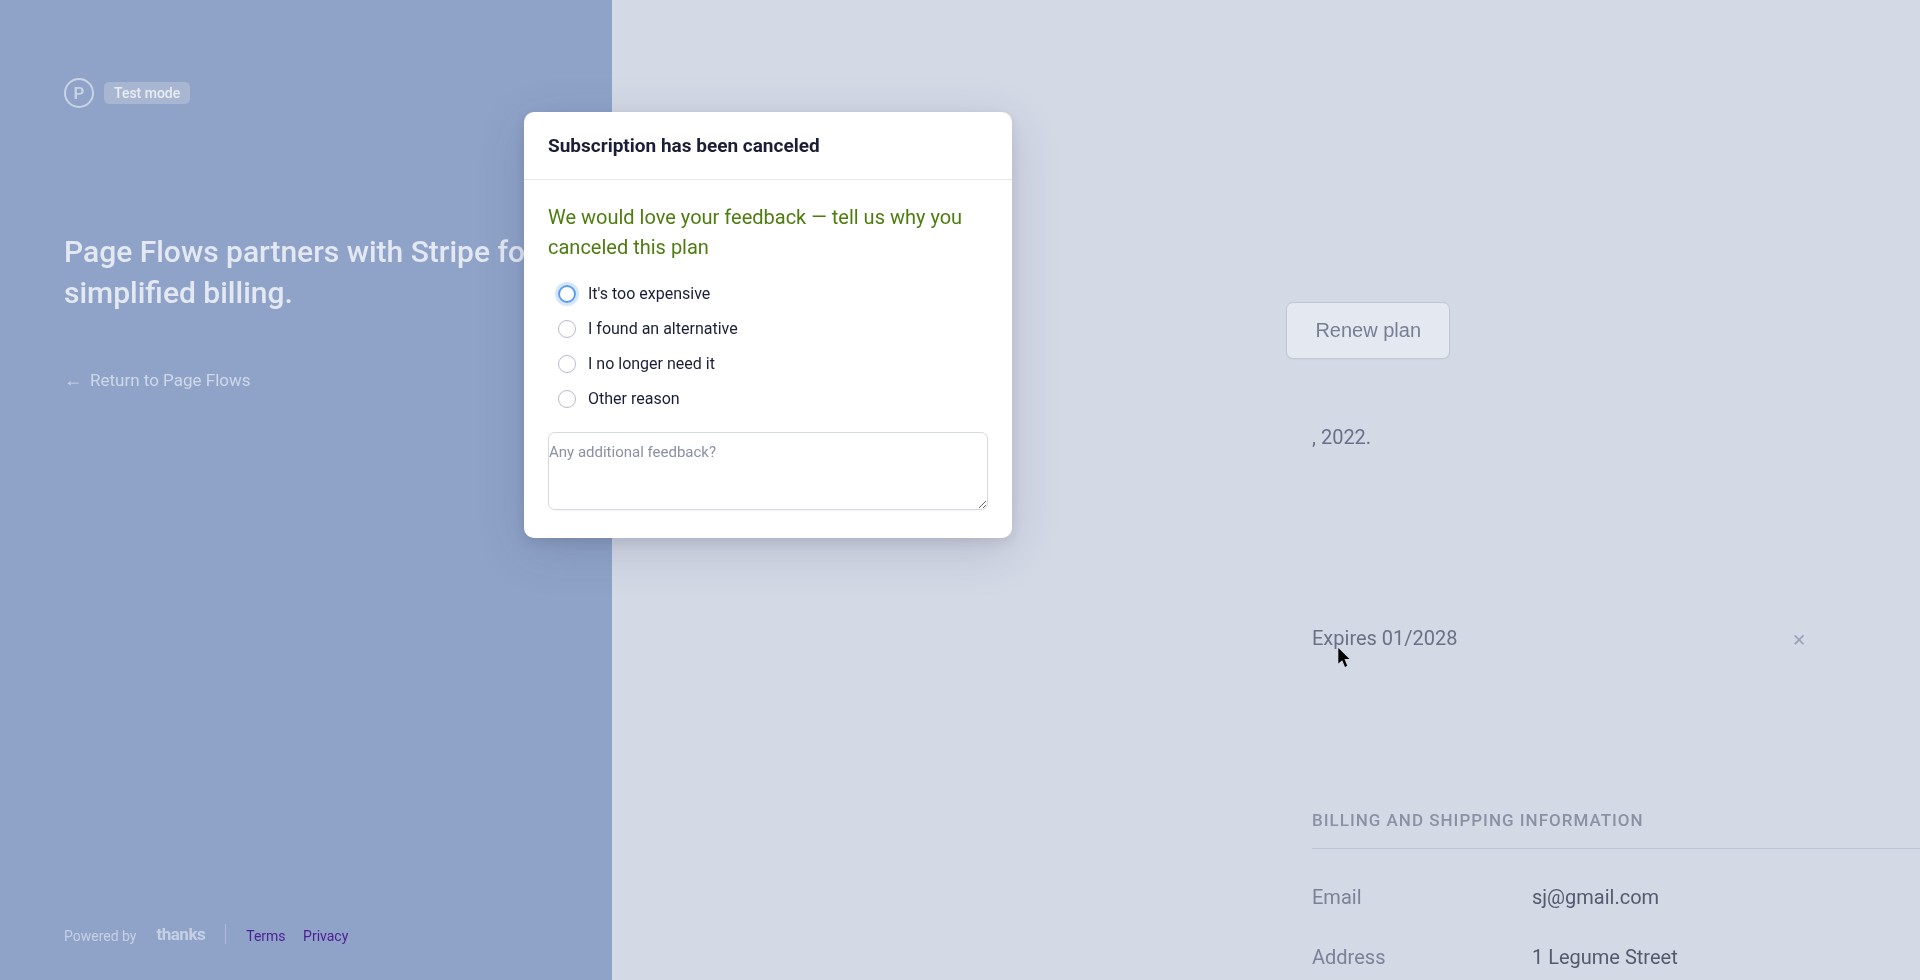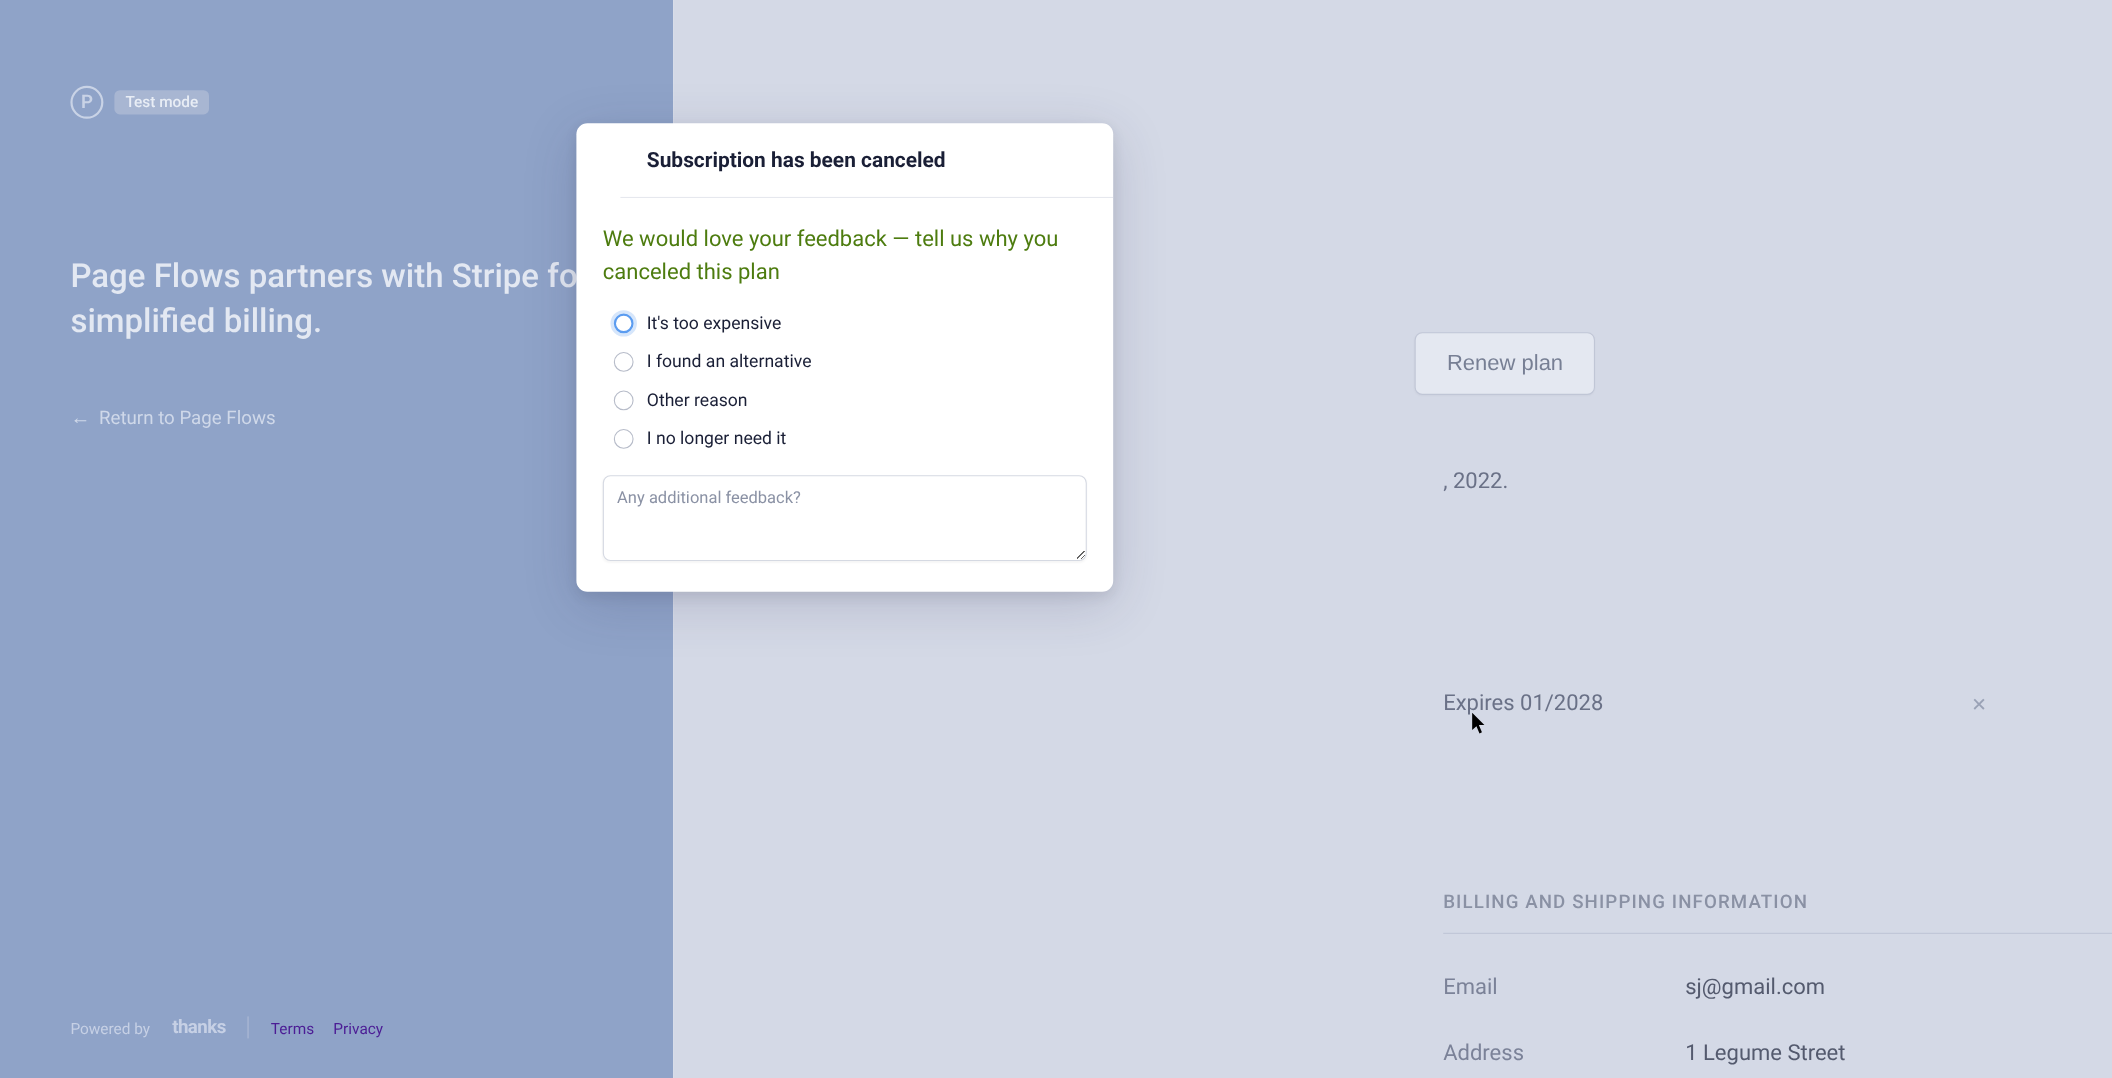--- a/index.html
+++ b/index.html
@@ -160,21 +160,20 @@
       border-radius: 10px;
       box-shadow: 0 12px 48px rgba(50,50,93,0.18), 0 4px 12px rgba(0,0,0,0.08);
       overflow: hidden;
     }
     .modal-header {
       padding: 22px 24px;
       border-bottom: 1px solid #E6E8EE;
       font-size: 19px;
       font-weight: 700;
       color: #1A1F36;
-      margin-left: 40px;
     }
     .modal-body {
       padding: 22px 24px 24px 24px;
     }
     .modal-desc {
       font-size: 20px;
       line-height: 1.5;
       color: #4d7c0f;
       margin-bottom: 22px;
     }
@@ -195,21 +194,21 @@
       border: 2px solid #5B9CF0;
       box-shadow: 0 0 0 3px rgba(91,156,240,0.25);
     }
     
     .feedback-textarea {
       margin-top: 24px;
       width: 100%;
       height: 78px;
       border: 1px solid #D5D9E2;
       border-radius: 7px;
-      padding: 10px 12px;
+      padding: 10px 0;
       font-size: 15px;
       font-family: inherit;
       color: #3C4257;
       resize: vertical;
       box-shadow: 0 1px 2px rgba(0,0,0,0.04);
     }
     .feedback-textarea::placeholder { color: #8A91A4; }
     
     .modal-footer {
       border-top: 1px solid #E6E8EE;
@@ -301,25 +300,25 @@
           <label class="radio-item focused">
             <span class="radio-circle"></span>
             <span>It's too expensive</span>
           </label>
           <label class="radio-item">
             <span class="radio-circle"></span>
             <span>I found an alternative</span>
           </label>
           <label class="radio-item">
             <span class="radio-circle"></span>
-            <span>Other reason</span>
+            <span>I no longer need it</span>
           </label>
           <label class="radio-item">
             <span class="radio-circle"></span>
-            <span>I no longer need it</span>
+            <span>Other reason</span>
           </label>
         </div>
         <textarea class="feedback-textarea" placeholder="Any additional feedback?" style=""></textarea>
       </div>
     </div>
   </div>
 
   <svg class="cursor" viewBox="0 0 12 18">
     <path d="M0 0 L0 14 L3.5 11 L6 17 L8 16 L5.5 10 L10 10 Z" fill="#000"></path>
   </svg>

